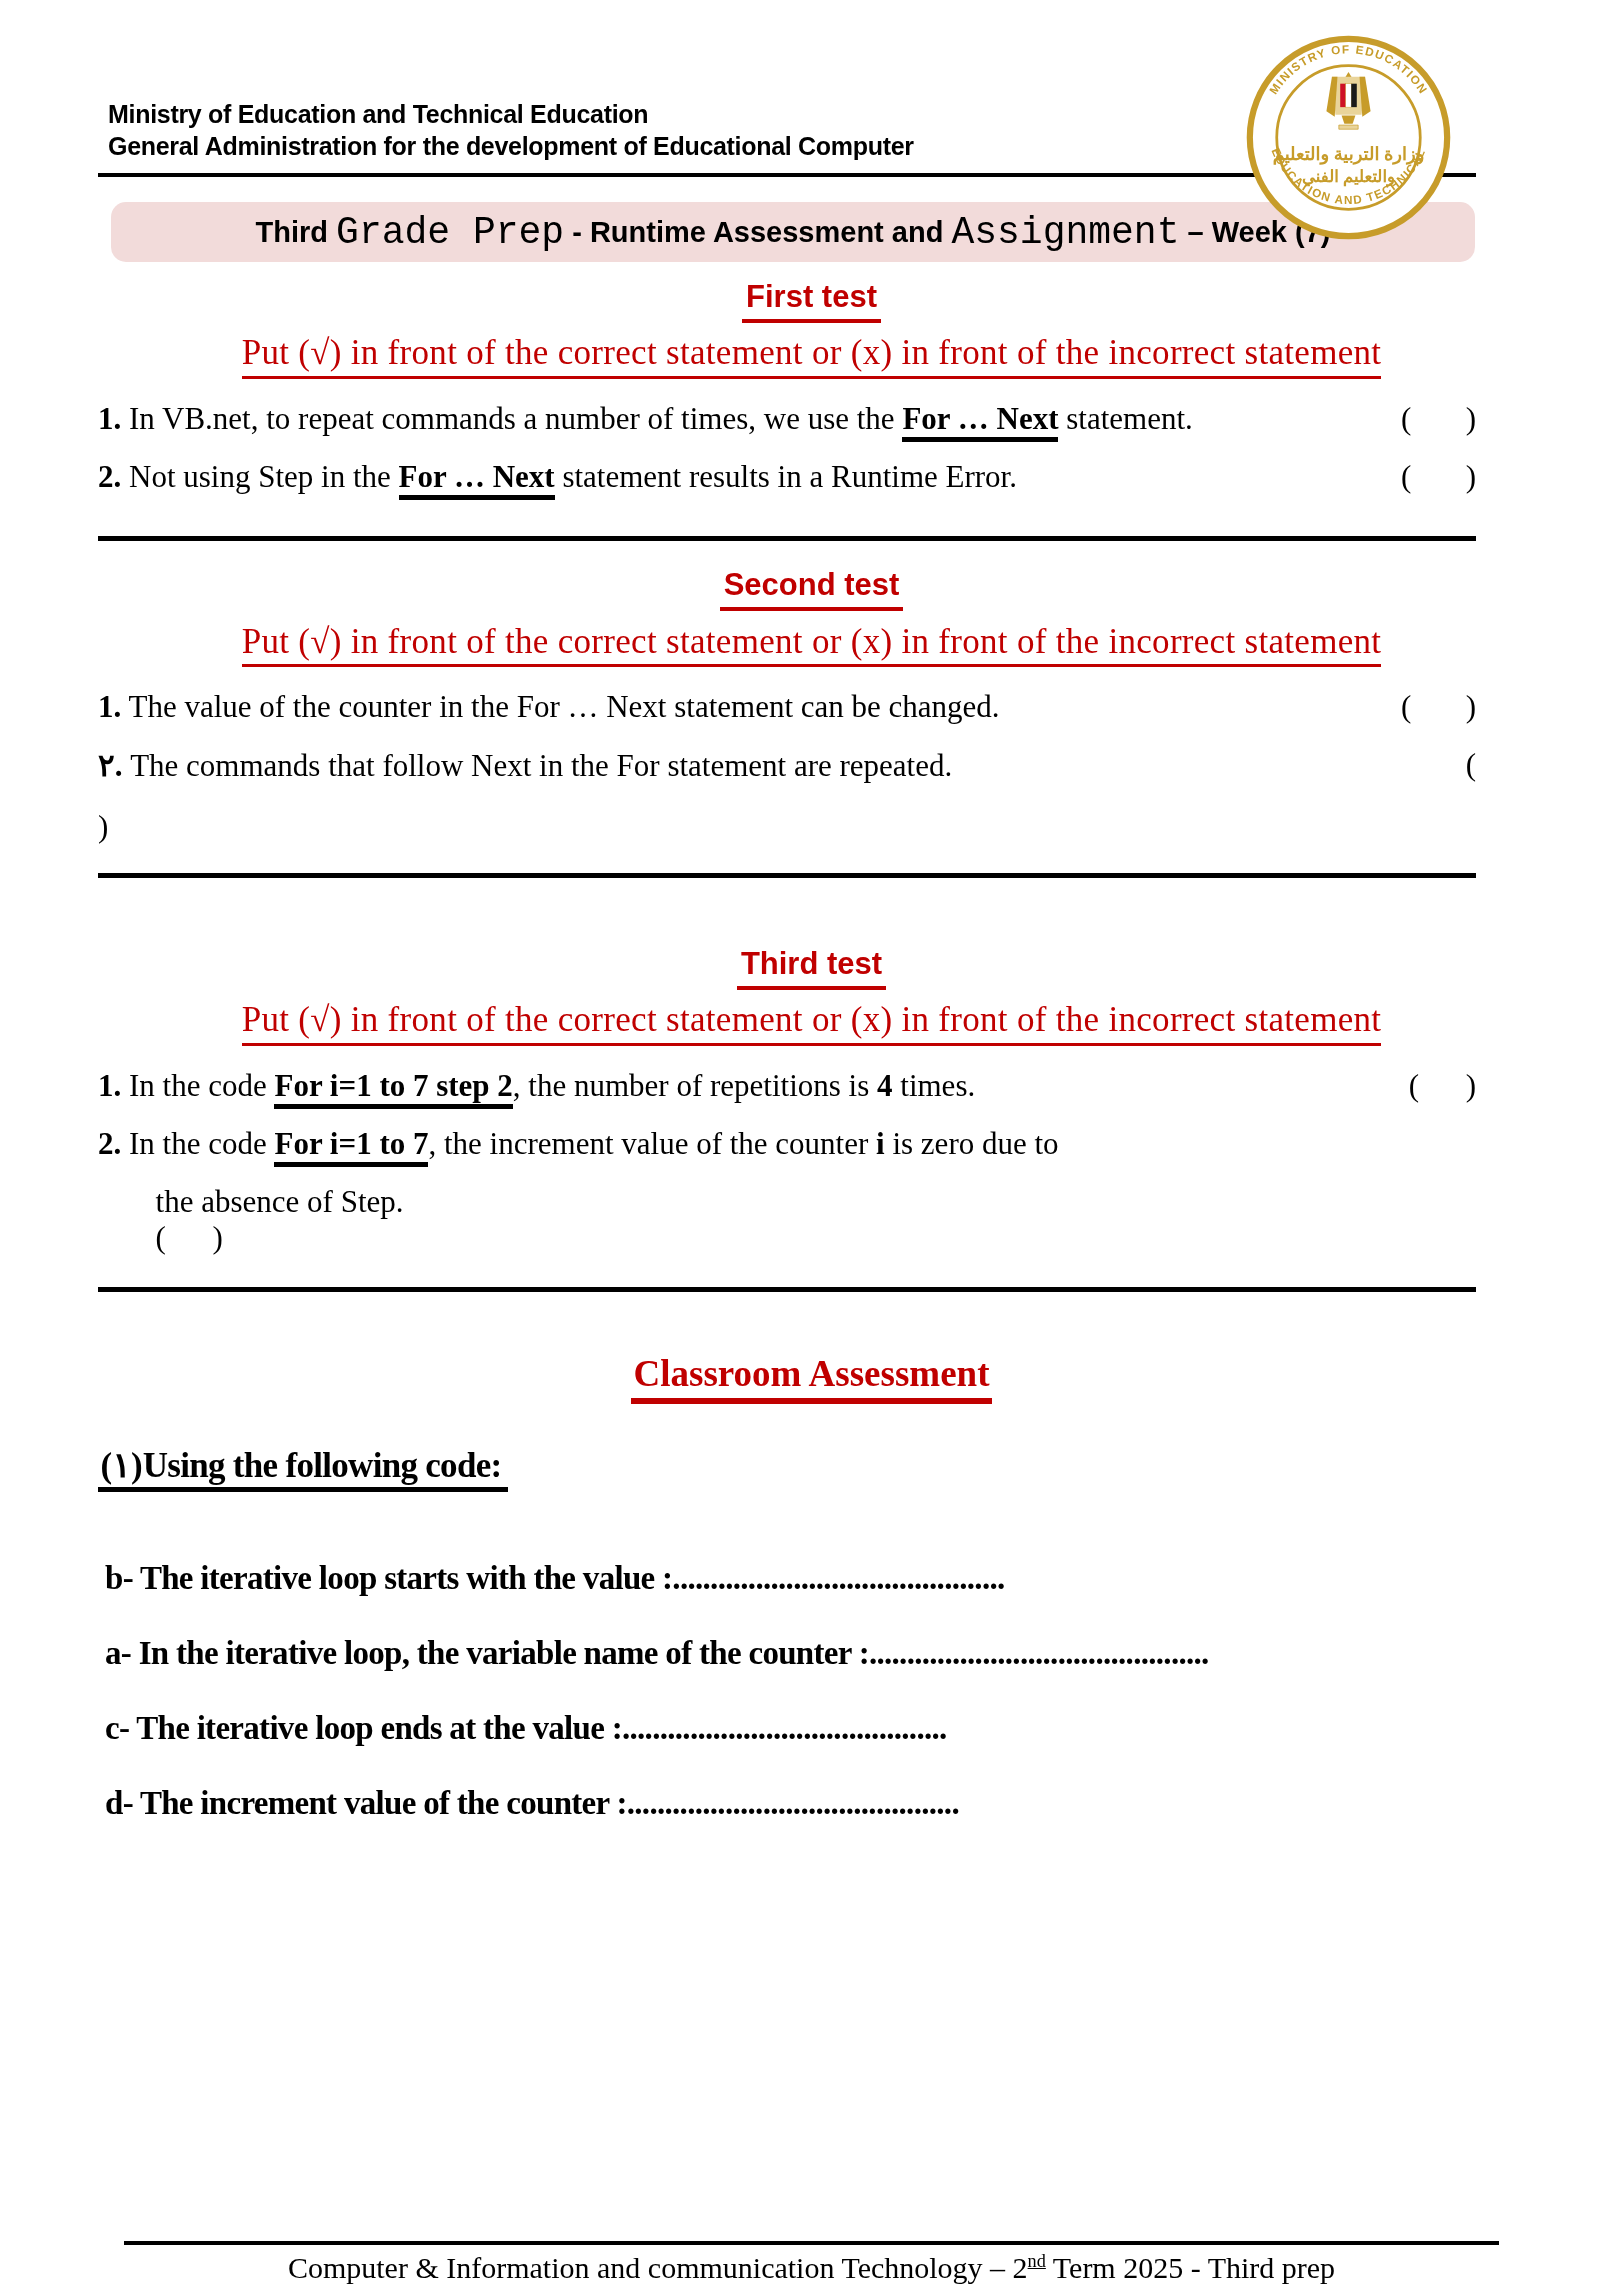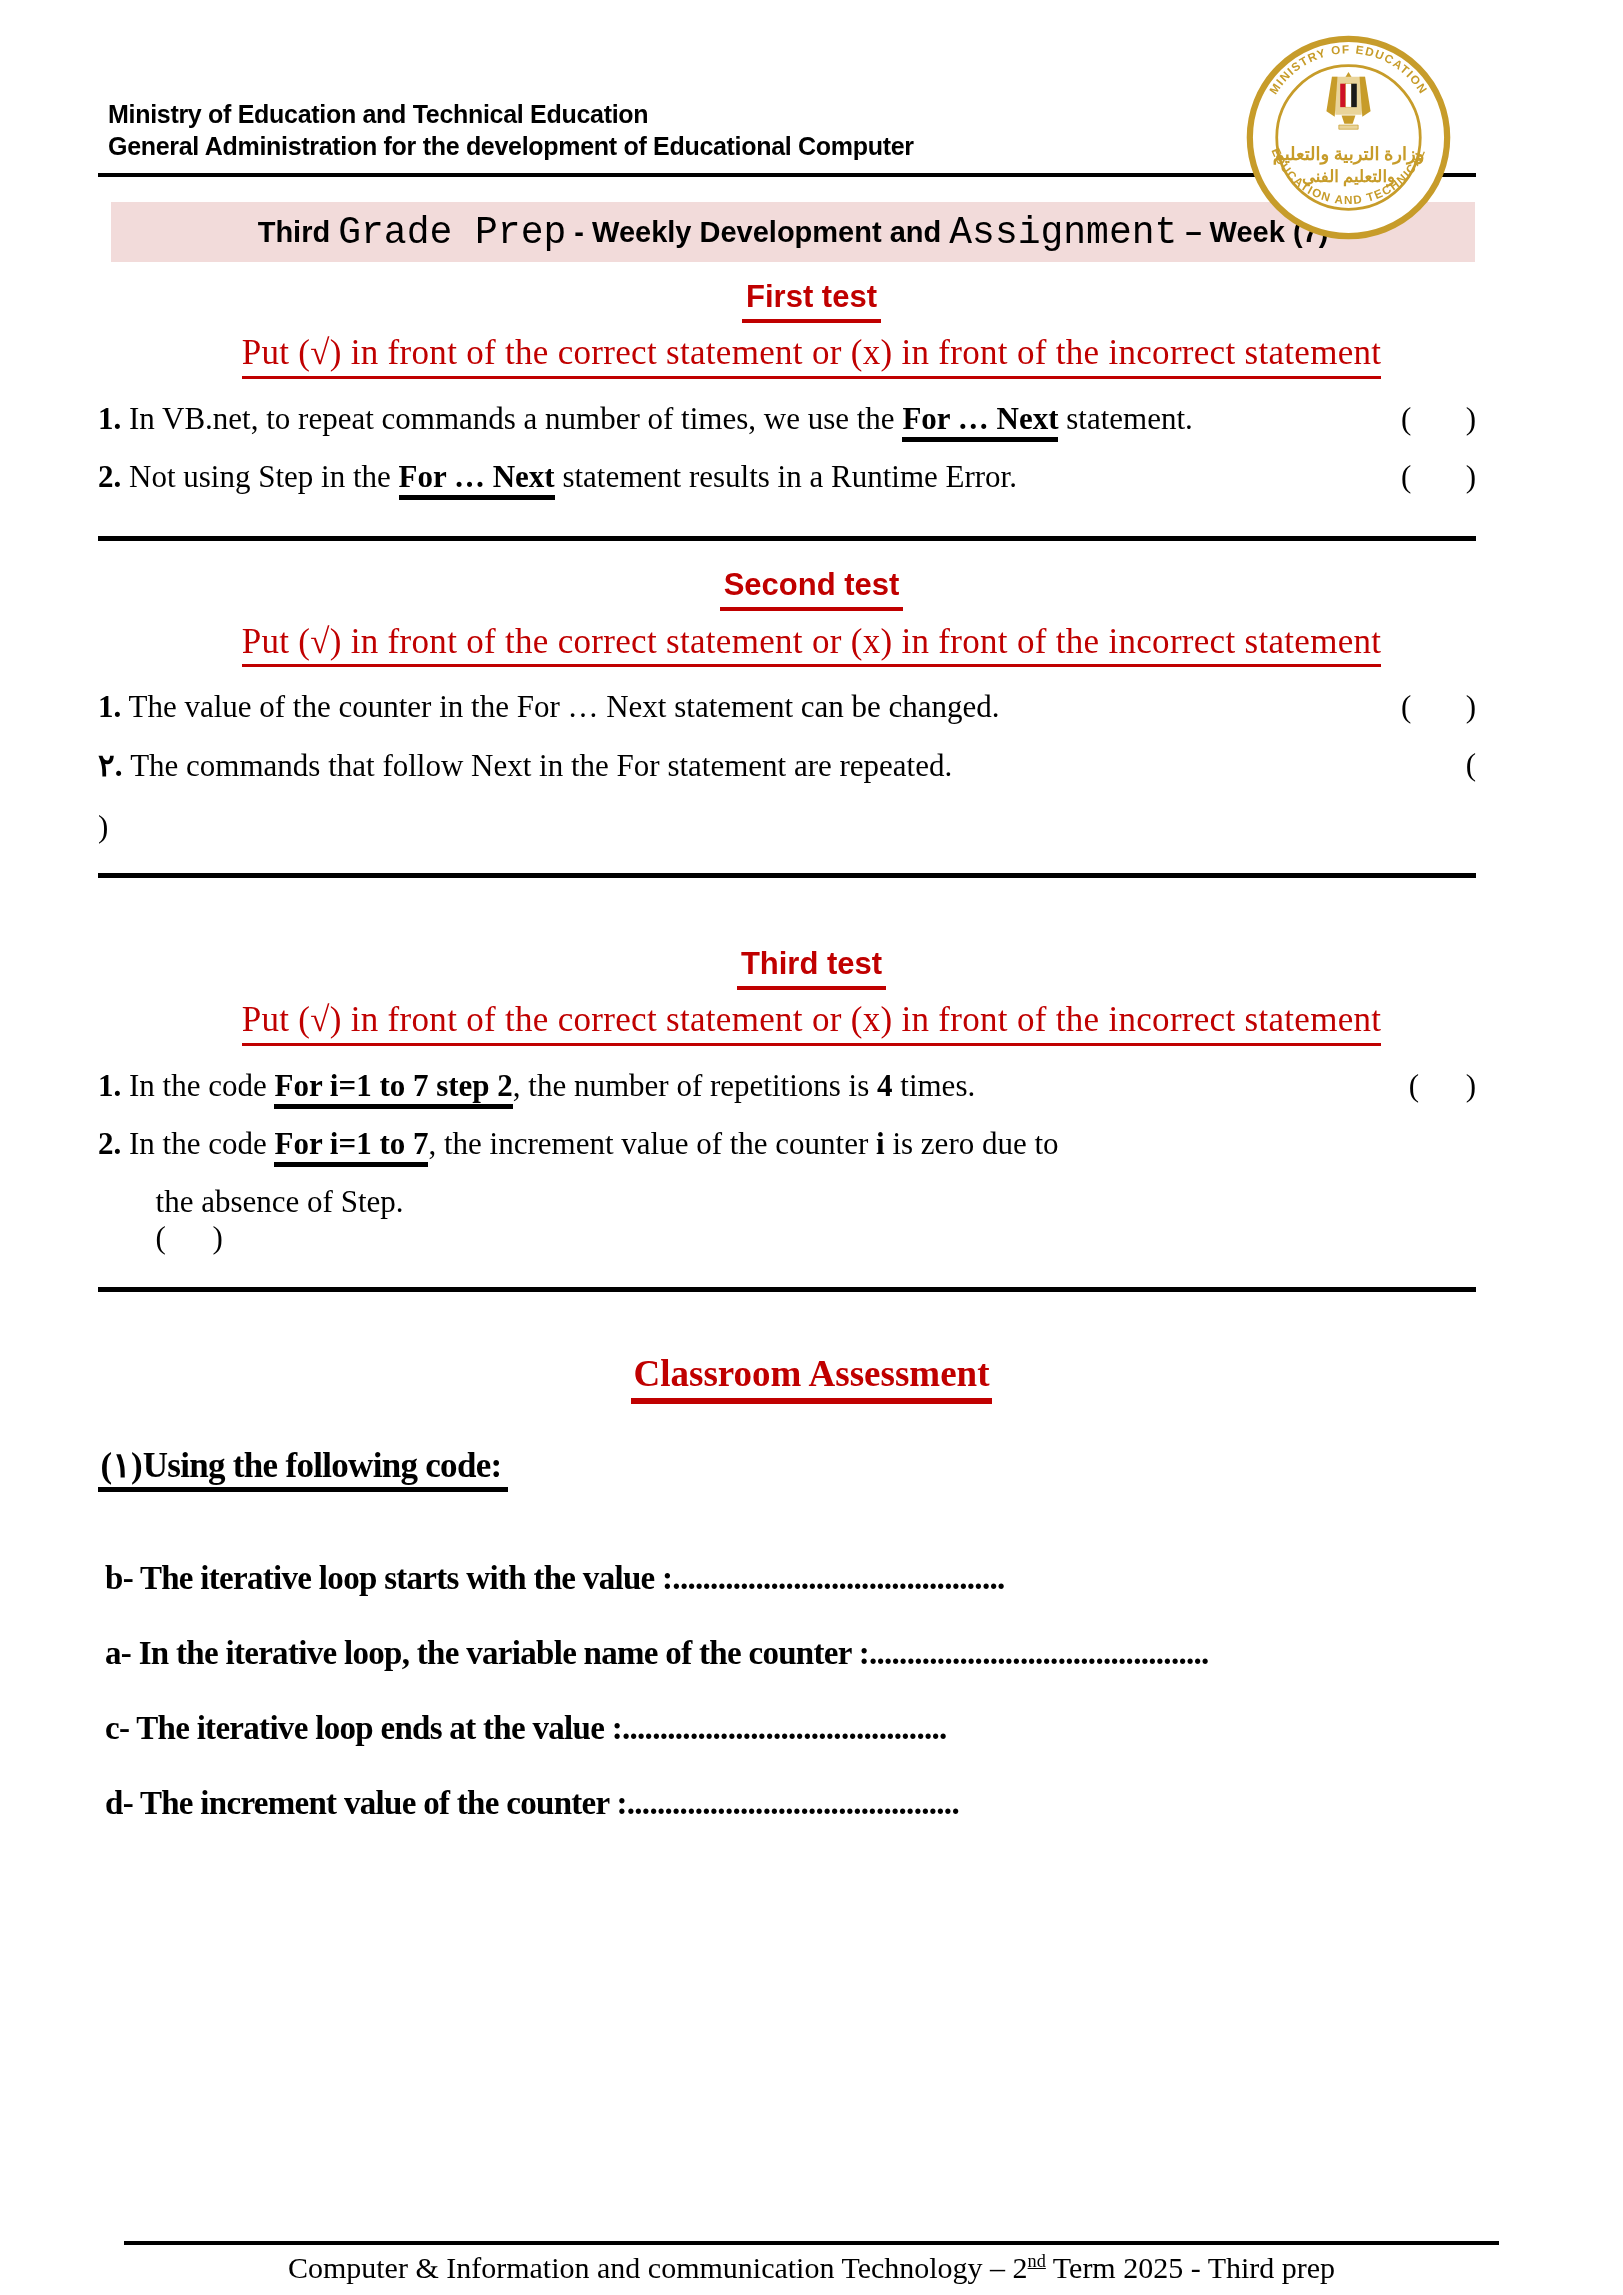--- a/index.html
+++ b/index.html
@@ -19,20 +19,21 @@
   .hdr-lines { font-family:"Liberation Sans", sans-serif; font-weight:bold; font-size:25px; line-height:1.28; letter-spacing:-0.3px; }
   .logo { position:absolute; top:34px; right:171px; width:207px; height:207px; }
   .hdr-rule { height:4.6px; background:#000; margin:10.5px 147px 0 98px; }
 
   
   .title-bar {
     margin:25px 148px 0 111px; height:60px;
     background:#F2DBDA;
     display:flex; align-items:center; justify-content:center;
     white-space:pre;
+    border-radius:15px;
   }
   .tb-sans { font-family:"Liberation Sans", sans-serif; font-weight:bold; font-size:29px; }
   .tb-serif { font-family:Liberation Mono, monospace; font-weight:400; font-size:38px; }
 
   
   .wa-title { text-align:center; color:#C00000; font-weight:bold; font-size:37px; margin-top:7.9px; }
   .test-head-wrap { text-align:center; margin-top:17px; }
   .test-head {
     display:inline-block; color:#C00000;
     font-family:"Liberation Sans", sans-serif; font-weight:bold; font-size:31px;
@@ -114,21 +115,21 @@
         <path d="M140 118 h20 l-4 12 h-12 z" fill="#C79C2A"></path>
         <path d="M136 132 h28 v6 h-28 z" fill="#E9D49A" stroke="#C79C2A" stroke-width="1"></path>
       </g>
       <text x="150" y="182" text-anchor="middle" font-size="26" font-weight="bold" fill="#C79C2A">وزارة التربية والتعليم</text>
       <text x="150" y="214" text-anchor="middle" font-size="24" font-weight="bold" fill="#C79C2A">والتعليم الفني</text>
     </svg>
   </div>
   <div class="hdr-rule"></div>
 
   <div class="title-bar">
-    <span class="tb-sans">Third </span><span class="tb-serif">Grade Prep</span><span class="tb-sans"> - Weekly Development and </span><span class="tb-serif">Assignment</span><span class="tb-sans"> – Week (7)</span>
+    <span class="tb-sans">Third </span><span class="tb-serif">Grade Prep</span><span class="tb-sans"> - Runtime Assessment and </span><span class="tb-serif">Assignment</span><span class="tb-sans"> – Week (7)</span>
   </div>
 
 
   <div class="test-head-wrap"><span class="test-head">First test</span></div>
   <div class="instruction-wrap"><span class="instruction">Put (√) in front of the correct statement or (x) in front of the incorrect statement</span></div>
   <div class="qblock">
     <div class="qline">
       <span class="qtext"><span class="qnum">1.</span><span> In VB.net, to repeat commands a number of times, we use the </span><span class="bu">For … Next</span><span> statement. </span></span>
       <span class="ans">(&nbsp;&nbsp;&nbsp;&nbsp;&nbsp;&nbsp;&nbsp;)</span>
     </div>

